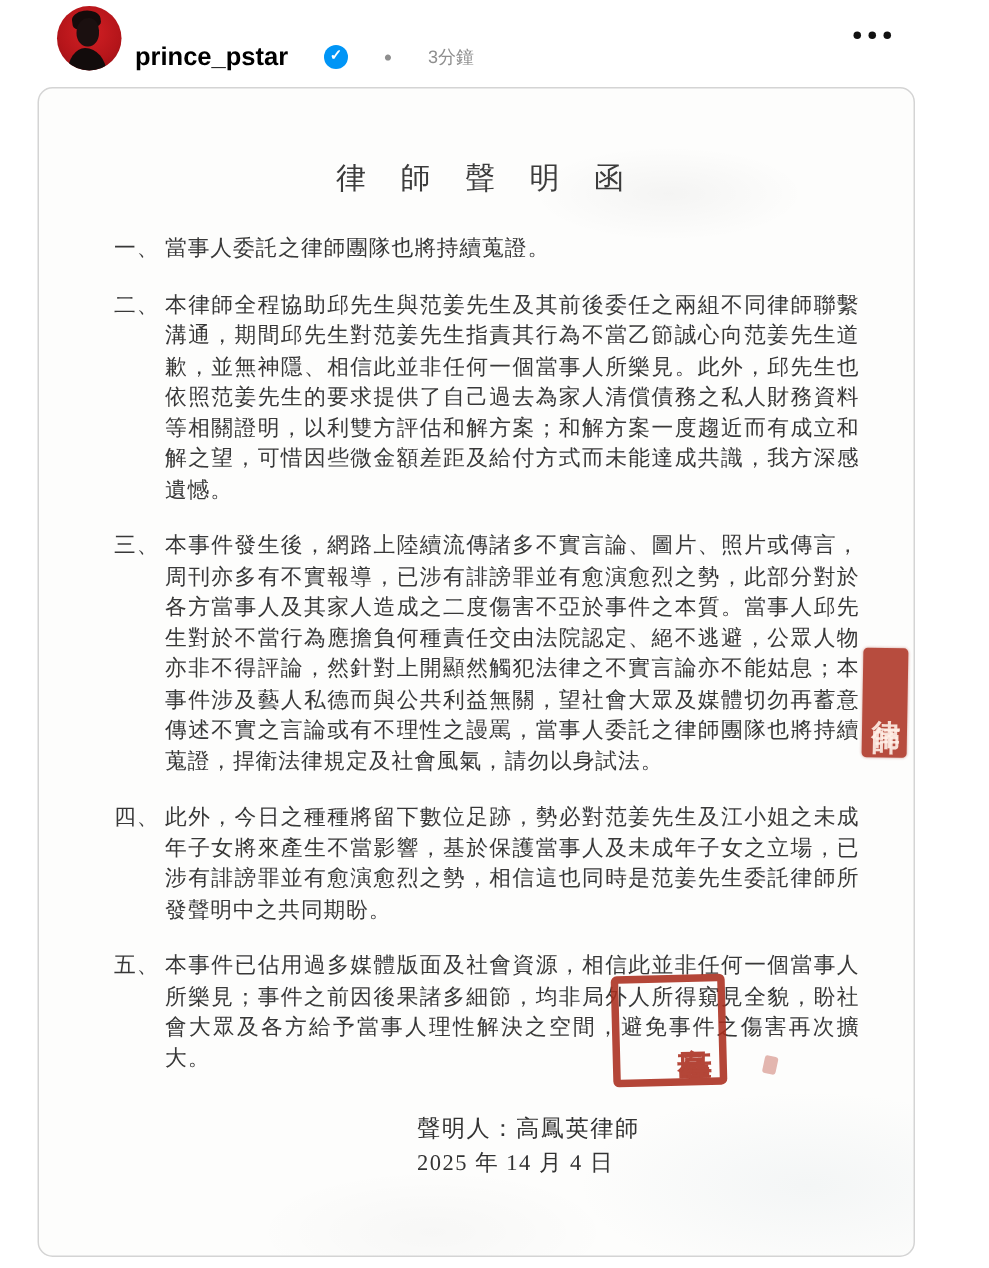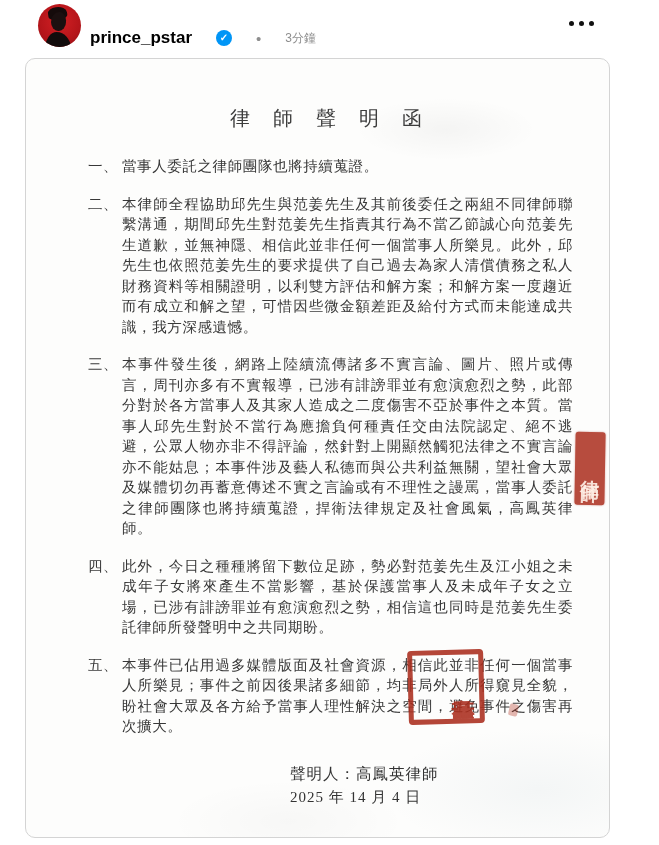--- a/index.html
+++ b/index.html
@@ -53,21 +53,20 @@
     position:absolute;left:25px;top:58px;width:585px;height:780px;
     box-sizing:border-box;border:1px solid #d4d4d4;border-radius:10px;
     background:
       radial-gradient(ellipse 130px 45px at 72% 9%, rgba(0,0,0,0.035), transparent 70%),
       radial-gradient(ellipse 220px 90px at 88% 94%, rgba(120,150,165,0.07), transparent 70%),
       radial-gradient(ellipse 170px 60px at 45% 98%, rgba(0,0,0,0.025), transparent 70%),
       #fdfdfc;
     overflow:hidden;cursor:pointer;
     font-family:"Liberation Serif","DejaVu Serif", serif;
     color:#383838;
-    padding-left:12px;
   }
   .letter-inner{padding:46px 36px 0 50px;}
   .letter-title{
     text-align:center;font-size:20px;letter-spacing:9px;color:#3c3c3c;
     margin:0 0 24px 0;font-weight:500;
   }
   .item{
     display:flex;margin-bottom:17px;
     font-size:14.5px;line-height:20.5px;letter-spacing:0.6px;
   }
@@ -130,21 +129,21 @@
     <div class="item">
       <span class="num">一、</span>
       <span class="txt">當事人委託之律師團隊也將持續蒐證。</span>
     </div>
     <div class="item">
       <span class="num">二、</span>
       <span class="txt">本律師全程協助邱先生與范姜先生及其前後委任之兩組不同律師聯繫溝通，期間邱先生對范姜先生指責其行為不當乙節誠心向范姜先生道歉，並無神隱、相信此並非任何一個當事人所樂見。此外，邱先生也依照范姜先生的要求提供了自己過去為家人清償債務之私人財務資料等相關證明，以利雙方評估和解方案；和解方案一度趨近而有成立和解之望，可惜因些微金額差距及給付方式而未能達成共識，我方深感遺憾。</span>
     </div>
     <div class="item">
       <span class="num">三、</span>
-      <span class="txt">本事件發生後，網路上陸續流傳諸多不實言論、圖片、照片或傳言，周刊亦多有不實報導，已涉有誹謗罪並有愈演愈烈之勢，此部分對於各方當事人及其家人造成之二度傷害不亞於事件之本質。當事人邱先生對於不當行為應擔負何種責任交由法院認定、絕不逃避，公眾人物亦非不得評論，然針對上開顯然觸犯法律之不實言論亦不能姑息；本事件涉及藝人私德而與公共利益無關，望社會大眾及媒體切勿再蓄意傳述不實之言論或有不理性之謾罵，當事人委託之律師團隊也將持續蒐證，捍衛法律規定及社會風氣，高鳳英律師。</span>
+      <span class="txt">本事件發生後，網路上陸續流傳諸多不實言論、圖片、照片或傳言，周刊亦多有不實報導，已涉有誹謗罪並有愈演愈烈之勢，此部分對於各方當事人及其家人造成之二度傷害不亞於事件之本質。當事人邱先生對於不當行為應擔負何種責任交由法院認定、絕不逃避，公眾人物亦非不得評論，然針對上開顯然觸犯法律之不實言論亦不能姑息；本事件涉及藝人私德而與公共利益無關，望社會大眾及媒體切勿再蓄意傳述不實之言論或有不理性之謾罵，當事人委託之律師團隊也將持續蒐證，捍衛法律規定及社會風氣，請勿以身試法。</span>
     </div>
     <div class="item">
       <span class="num">四、</span>
       <span class="txt">此外，今日之種種將留下數位足跡，勢必對范姜先生及江小姐之未成年子女將來產生不當影響，基於保護當事人及未成年子女之立場，已涉有誹謗罪並有愈演愈烈之勢，相信這也同時是范姜先生委託律師所發聲明中之共同期盼。</span>
     </div>
     <div class="item">
       <span class="num">五、</span>
       <span class="txt">本事件已佔用過多媒體版面及社會資源，相信此並非任何一個當事人所樂見；事件之前因後果諸多細節，均非局外人所得窺見全貌，盼社會大眾及各方給予當事人理性解決之空間，避免事件之傷害再次擴大。</span>
     </div>
 

